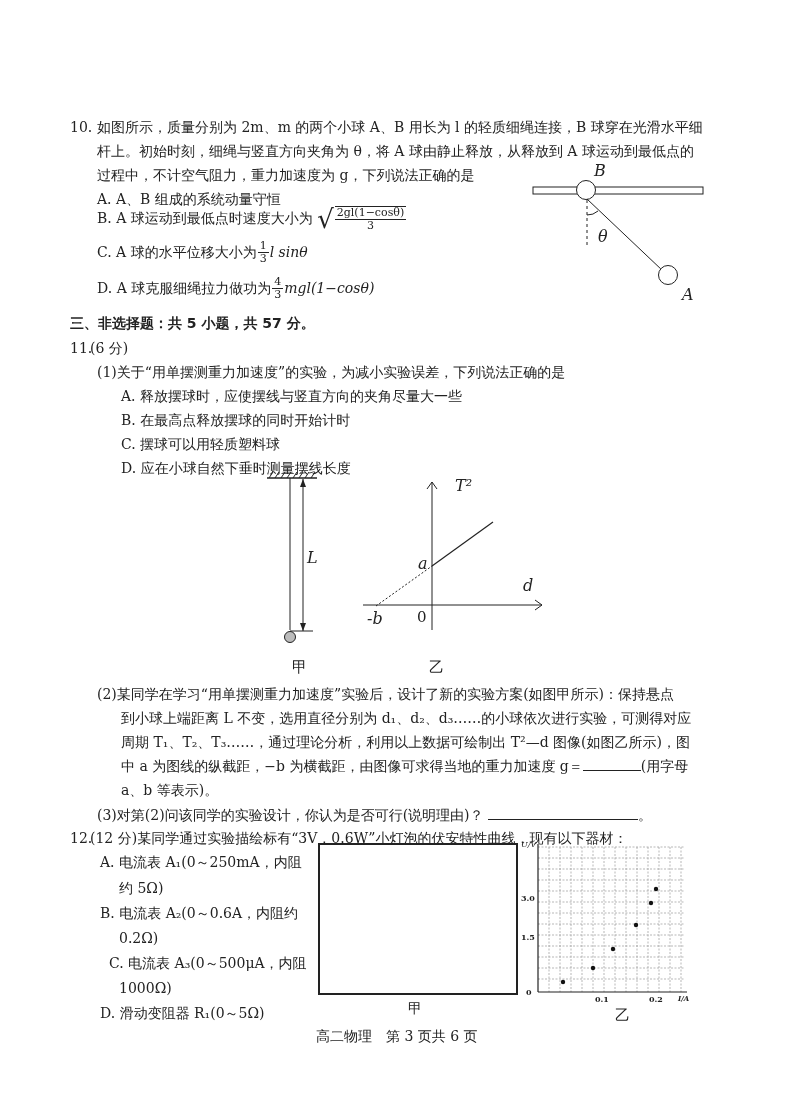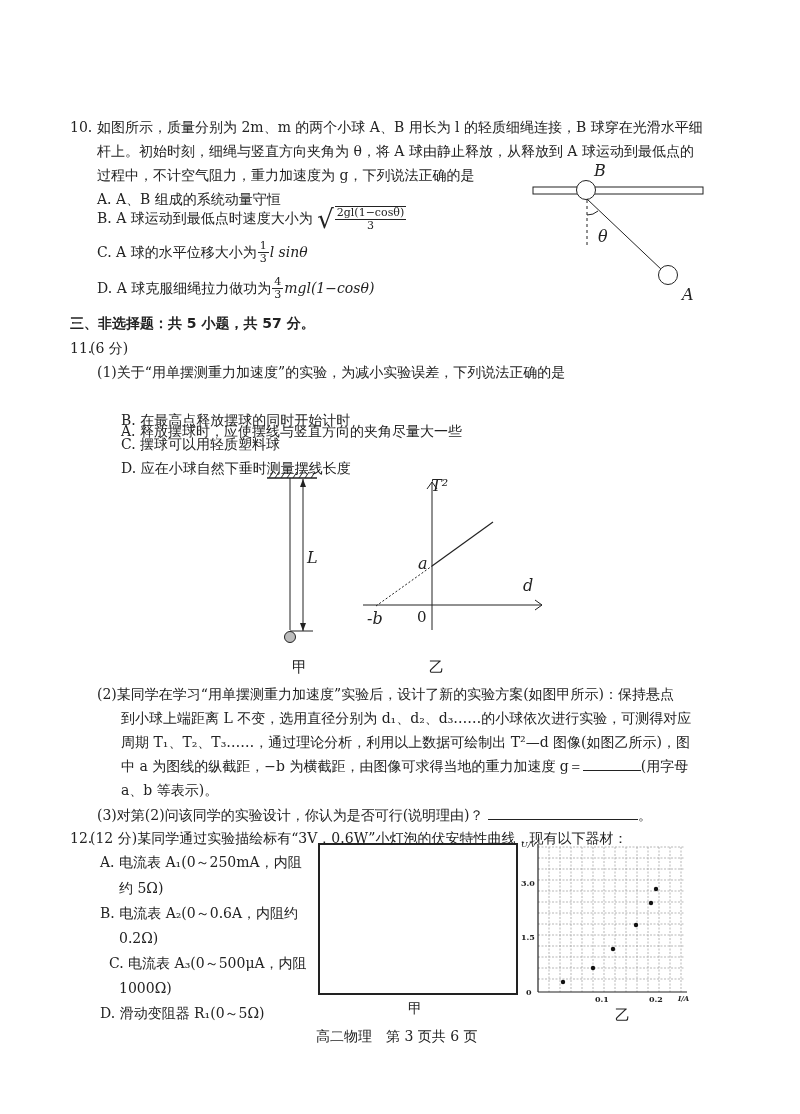--- a/index.html
+++ b/index.html
@@ -56,21 +56,21 @@
     <span class="abs" style="left:152px;top:130px;font-style:italic;font-size:16px;">A</span>
   </div>
 </div>
 
 <div class="line bold" style="top:313px;left:70px;font-size:14px;">三、非选择题：共 5 小题，共 57 分。</div>
 
 <div>
   <div class="line" style="top:338px;left:70px;">11.</div>
   <div class="line" style="top:338px;left:90px;">(6 分)</div>
   <div class="line" style="top:362px;left:97px;">(1)关于“用单摆测重力加速度”的实验，为减小实验误差，下列说法正确的是</div>
-  <div class="line" style="top:386px;left:121px;margin-top:35px;">A. 释放摆球时，应使摆线与竖直方向的夹角尽量大一些</div>
+  <div class="line" style="top:386px;left:121px;">A. 释放摆球时，应使摆线与竖直方向的夹角尽量大一些</div>
   <div class="line" style="top:410px;left:121px;">B. 在最高点释放摆球的同时开始计时</div>
   <div class="line" style="top:434px;left:121px;">C. 摆球可以用轻质塑料球</div>
   <div class="line" style="top:458px;left:121px;">D. 应在小球自然下垂时测量摆线长度</div>
 
   <div class="abs" style="left:255px;top:470px;width:80px;height:210px;">
     <svg width="80" height="180" viewBox="0 0 80 180">
       <line x1="12" y1="8" x2="62" y2="8" stroke="#222" stroke-width="1.5"></line>
       <g stroke="#222" stroke-width="1">
         <line x1="14" y1="8" x2="18" y2="2"></line>
           <line x1="20" y1="8" x2="24" y2="2"></line>
@@ -94,21 +94,21 @@
 
   <div class="abs" style="left:355px;top:470px;width:210px;height:210px;">
     <svg width="210" height="170" viewBox="0 0 210 170">
       <line x1="8" y1="135" x2="187" y2="135" stroke="#222" stroke-width="1"></line>
       <polyline points="180,130 187,135 180,140" fill="none" stroke="#222" stroke-width="1"></polyline>
       <line x1="77" y1="160" x2="77" y2="12" stroke="#222" stroke-width="1"></line>
       <polyline points="72,19 77,12 82,19" fill="none" stroke="#222" stroke-width="1"></polyline>
       <line x1="77" y1="96" x2="138" y2="52" stroke="#222" stroke-width="1.2"></line>
       <line x1="21" y1="136" x2="77" y2="96" stroke="#222" stroke-width="1" stroke-dasharray="2,2"></line>
     </svg>
-    <span class="abs" style="left:76px;top:6px;font-style:italic;font-size:16px;">T²</span>
+    <span class="abs" style="left:100px;top:6px;font-style:italic;font-size:16px;">T²</span>
     <span class="abs" style="left:168px;top:106px;font-style:italic;font-size:16px;">d</span>
     <span class="abs" style="left:63px;top:84px;font-style:italic;font-size:16px;">a</span>
     <span class="abs" style="left:12px;top:139px;font-style:italic;font-size:16px;">-b</span>
     <span class="abs" style="left:62px;top:138px;font-size:15px;">0</span>
     <span class="abs" style="left:74px;top:188px;font-size:15px;">乙</span>
   </div>
 
   <div class="line" style="top:684px;left:97px;">(2)某同学在学习“用单摆测重力加速度”实验后，设计了新的实验方案(如图甲所示)：保持悬点</div>
   <div class="line" style="top:708px;left:121px;">到小球上端距离 L 不变，选用直径分别为 d₁、d₂、d₃……的小球依次进行实验，可测得对应</div>
   <div class="line" style="top:732px;left:121px;">周期 T₁、T₂、T₃……，通过理论分析，利用以上数据可绘制出 T²—d 图像(如图乙所示)，图</div>
@@ -173,21 +173,21 @@
       <g fill="#111">
         <circle cx="48" cy="142" r="2.2"></circle>
         <circle cx="78" cy="128" r="2.2"></circle>
         <circle cx="98" cy="109" r="2.2"></circle>
         <circle cx="121" cy="85" r="2.2"></circle>
         <circle cx="136" cy="63" r="2.2"></circle>
         <circle cx="141" cy="49" r="2.2"></circle>
       </g>
     </svg>
     <span class="abs" style="left:6px;top:0px;font-size:8px;font-weight:normal;font-style:italic;">U/V</span>
-    <span class="abs" style="left:6px;top:38px;font-size:8px;font-weight:bold;text-align:center;">3.0</span>
+    <span class="abs" style="left:6px;top:53px;font-size:8px;font-weight:bold;text-align:center;">3.0</span>
     <span class="abs" style="left:6px;top:92px;font-size:8px;font-weight:bold;">1.5</span>
     <span class="abs" style="left:11px;top:147px;font-size:8px;font-weight:bold;">0</span>
     <span class="abs" style="left:80px;top:154px;font-size:8px;font-weight:bold;">0.1</span>
     <span class="abs" style="left:134px;top:154px;font-size:8px;font-weight:bold;">0.2</span>
     <span class="abs" style="left:163px;top:154px;font-size:7px;font-weight:bold;font-style:italic;text-align:center;">I/A</span>
     <span class="abs" style="left:100px;top:166px;font-size:15px;">乙</span>
   </div>
 </div>
 
 <div class="line" style="top:1026px;left:316px;">高二物理　第 3 页共 6 页</div>

